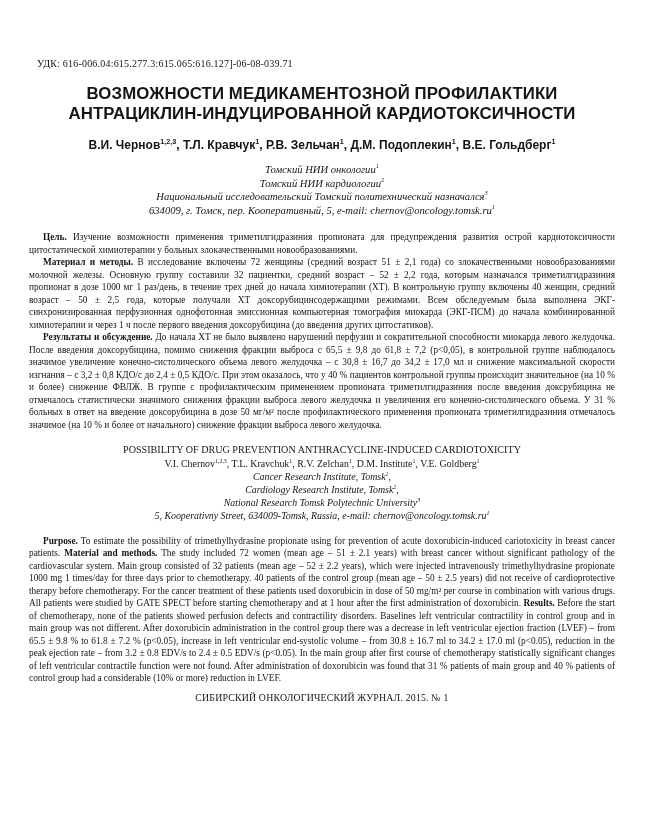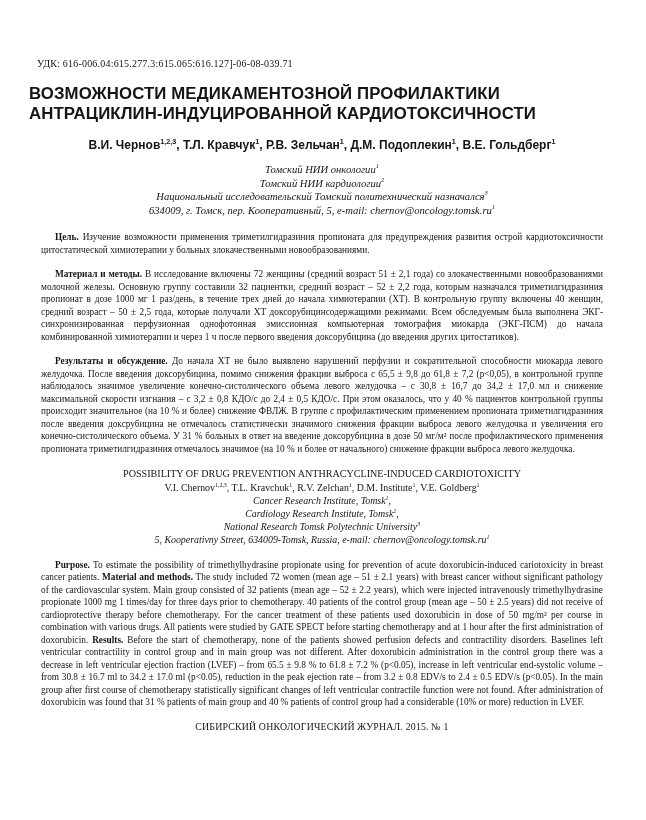--- a/index.html
+++ b/index.html
@@ -18,20 +18,21 @@
     font-family: "Liberation Serif", "DejaVu Serif", serif;
     overflow: hidden;
   }
   .udk {
     font-size: 10px;
     letter-spacing: 0.2px;
     padding-left: 8px;
   }
   .title-ru {
     margin-top: 15px;
+    text-align: center;
     font-family: "Liberation Sans", "DejaVu Sans", sans-serif;
     font-weight: bold;
     font-size: 16.8px;
     line-height: 19.5px;
     letter-spacing: 0.1px;
   }
   .authors-ru {
     margin: 15px 0 0 0;
     text-align: center;
     font-family: "Liberation Sans", "DejaVu Sans", sans-serif;
@@ -47,21 +48,21 @@
     margin-top: 11px;
     text-align: center;
     font-style: italic;
     font-size: 10.6px;
     line-height: 13.6px;
   }
   .abstract-ru {
     margin-top: 14px;
   }
   .para {
-    margin: 12px;
+    margin: 0;
     font-size: 9.3px;
     line-height: 12.5px;
     text-align: justify;
     text-indent: 14px;
   }
   .runin {
     font-weight: bold;
   }
   .eng-head {
     margin-top: 12px;

